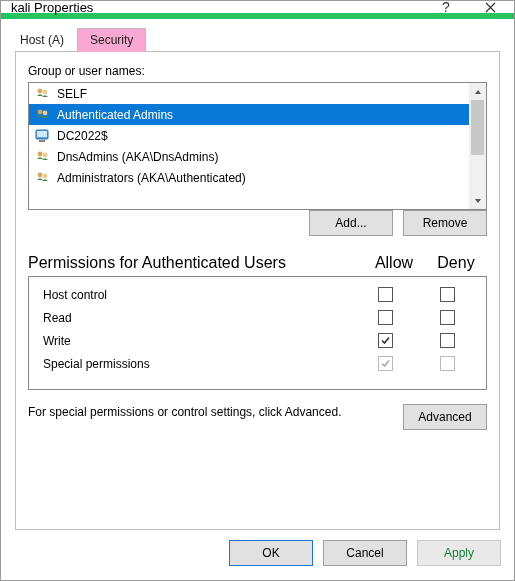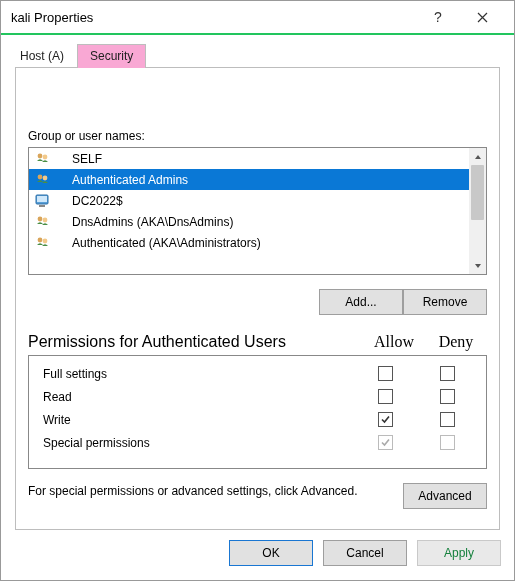--- a/index.html
+++ b/index.html
@@ -17,23 +17,23 @@
     width: 515px;
     height: 581px;
     border: 1px solid #999;
     background: #fff;
     display: flex;
     flex-direction: column;
   }
   .titlebar {
     display: flex;
     align-items: center;
-    height: 34px;
-    padding: 0 10px 0 10px;
-    border-bottom: 2px solid #22c55e;
+    height: 18px;
+    padding: 0 2px 0 10px;
+    border-bottom: 6px solid #22c55e;
   }
   .titlebar .title {
     flex: 1;
     font-size: 13px;
   }
   .titlebar .tbtn {
     width: 44px;
     height: 30px;
     display: flex;
     align-items: center;
@@ -61,25 +61,24 @@
   }
   .tab.active {
     border-color: #bdbdbd;
     background: #f9a8d4;
     z-index: 2;
   }
   .tabpanel {
     margin: 0 14px 10px 14px;
     border: 1px solid #bdbdbd;
     flex: 1;
-    padding: 10px 12px 20px 12px;
+    padding: 10px 12px 12px 12px;
     position: relative;
     display: flex;
     flex-direction: column;
-    justify-content: flex-end;
   }
   .label {
     margin: 2px 0 4px 0;
     font-size: 12px;
   }
   .listbox {
     border: 1px solid #888;
     height: 128px;
     position: relative;
     overflow: hidden;
@@ -111,33 +110,33 @@
     top: 0;
     height: 55px;
     background: #c8c8c8;
     border-radius: 1px;
   }
   .list-item {
     display: flex;
     align-items: center;
     height: 21px;
     padding: 0 4px;
-    gap: 19px;
+    gap: 4px;
     font-size: 12px;
     white-space: nowrap;
   }
   .list-item.selected {
     background: #0a78d6;
     color: #fff;
   }
   .uicon { width: 20px; height: 16px; display:flex; align-items:center; justify-content:center; }
   .row-buttons {
     display: flex;
     justify-content: flex-end;
-    margin-top: 14px;
+    gap: 10px;
   }
   .btn {
     min-width: 84px;
     height: 26px;
     border: 1px solid #9e9e9e;
     background: #e1e1e1;
     font-size: 12px;
     font-family: inherit;
     padding: 0 10px;
     color: #000;
@@ -148,21 +147,21 @@
     background: #e9e9e9;
   }
   .btn.primary { border-color: #1976d2; }
   .perm-head {
     display: flex;
     align-items: flex-end;
     margin-top: 18px;
     font-size: 16px;
   }
   .perm-head .ptitle { flex: 1; }
-  .perm-head .col { width: 62px; text-align: center; font-family: Liberation Serif, serif; }
+  .perm-head .col { width: 62px; text-align: center; }
   .perm-box {
     border: 1px solid #888;
     margin-top: 4px;
     padding: 6px 8px 14px 14px;
   }
   .perm-row {
     display: flex;
     align-items: center;
     height: 23px;
     font-size: 12px;
@@ -265,21 +264,21 @@
           </div>
           <div class="list-item">
             <span class="uicon">
               <svg width="20" height="16" viewBox="0 0 20 16">
                 <circle cx="7" cy="5" r="2.4" fill="#d9a55a"></circle>
                 <path d="M4 10 Q7 6.5 10 10 Z" fill="#4a8e46"></path>
                 <circle cx="12" cy="6" r="2.4" fill="#f2c98a"></circle>
                 <path d="M9 11 Q12 7.5 15 11 Z" fill="#4a8e46"></path>
               </svg>
             </span>
-            <span>Authenticated (AKA\Administrators)</span>
+            <span>Administrators (AKA\Authenticated)</span>
           </div>
         </div>
       <div class="vscroll">
         <div class="arrow">
           <svg width="8" height="6" viewBox="0 0 8 6">
               <path d="M4 1 L7 5 L1 5 Z" fill="#555"></path>
             </svg>
         </div>
         <div class="track">
           <div class="thumb"></div>
@@ -298,21 +297,21 @@
     </div>
 
     <div class="perm-head">
       <div class="ptitle">Permissions for Authenticated Users</div>
       <div class="col">Allow</div>
       <div class="col">Deny</div>
     </div>
 
     <div class="perm-box" id="perm-box">
         <div class="perm-row">
-          <div class="pname">Full settings</div>
+          <div class="pname">Host control</div>
           <div class="pcol">
             <span class="cb"></span>
           </div>
           <div class="pcol">
             <span class="cb"></span>
           </div>
         </div>
         <div class="perm-row">
           <div class="pname">Read</div>
           <div class="pcol">
@@ -344,21 +343,21 @@
               </svg>
             </span>
           </div>
           <div class="pcol">
             <span class="cb disabled"></span>
           </div>
         </div>
       </div>
 
     <div class="footer-note">
-      <div class="note">For special permissions or advanced settings, click Advanced.</div>
+      <div class="note">For special permissions or control settings, click Advanced.</div>
       <button class="btn">Advanced</button>
     </div>
 
   </div>
 
   <div class="dialog-buttons">
     <button class="btn primary">OK</button>
     <button class="btn">Cancel</button>
     <button class="btn" disabled="">Apply</button>
   </div>

